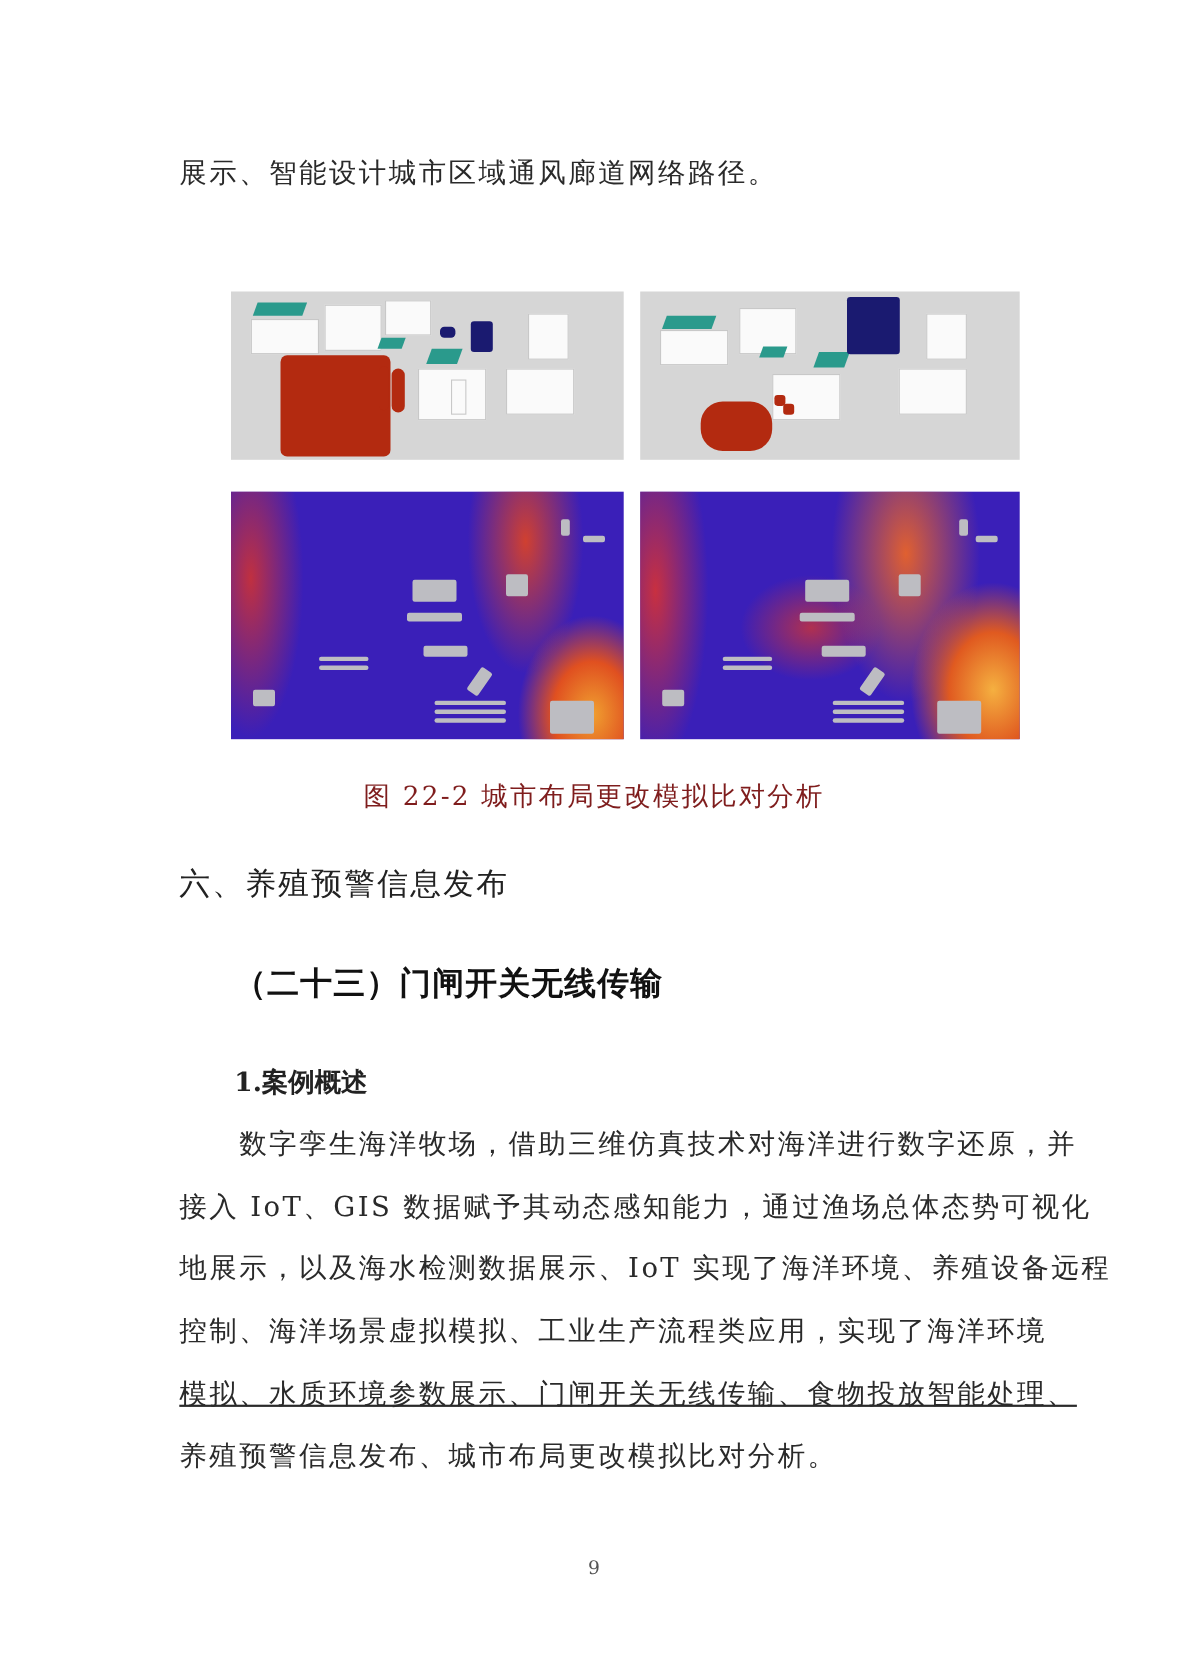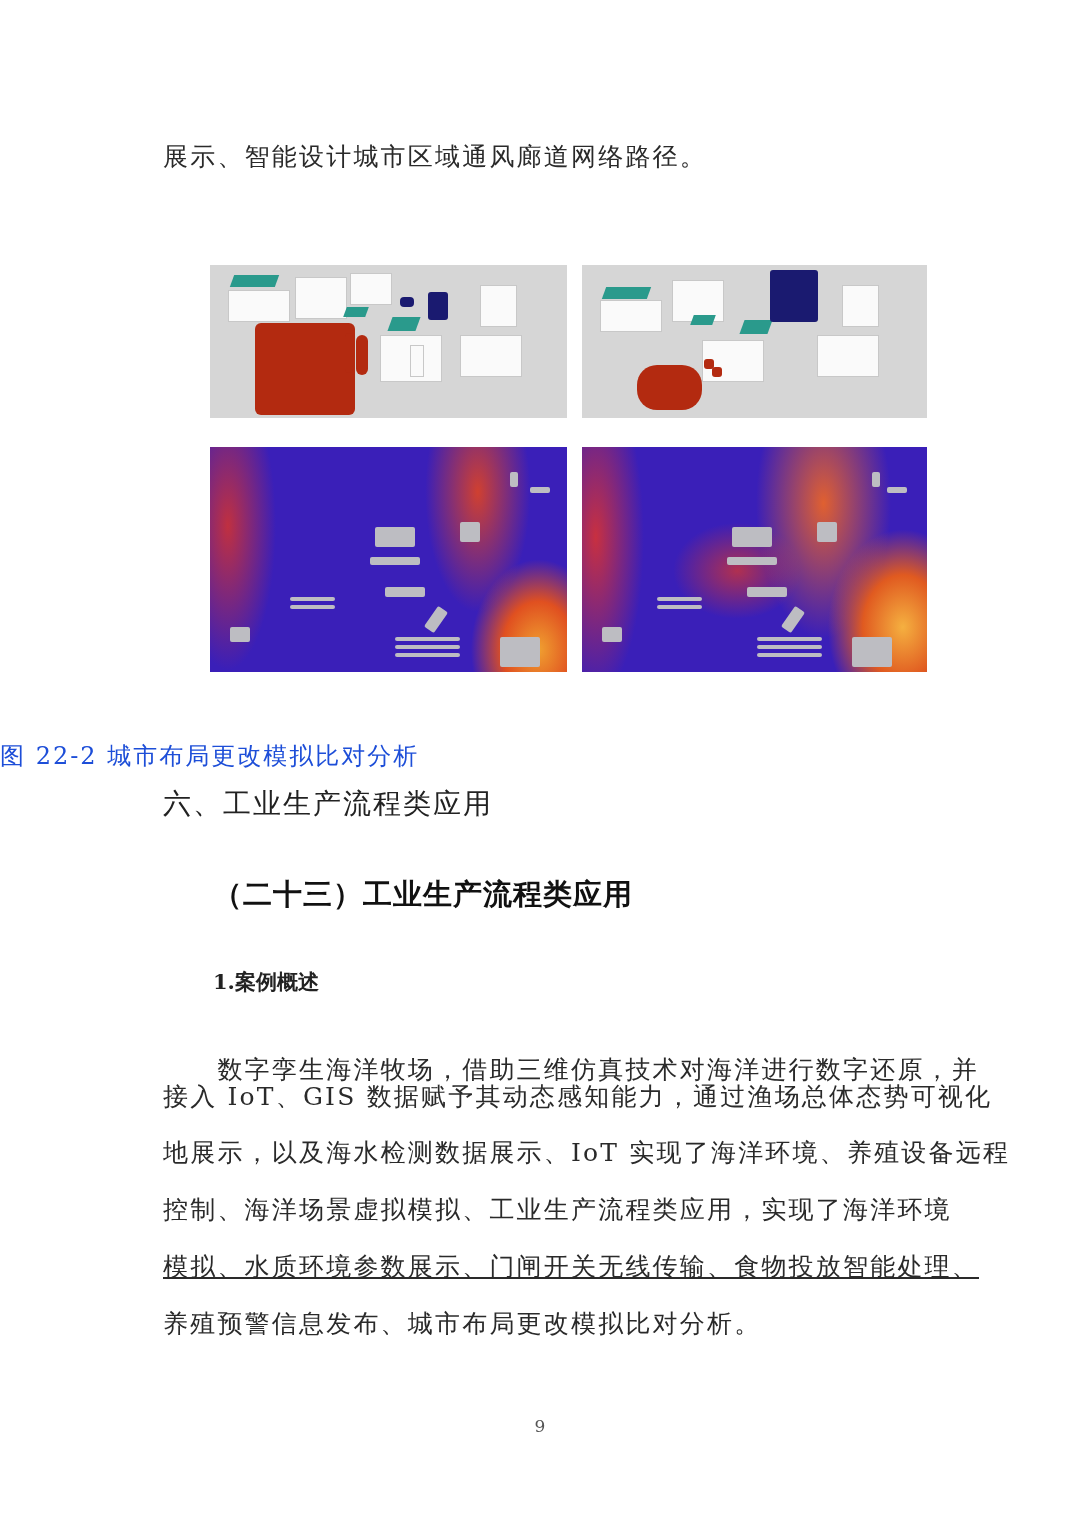--- a/index.html
+++ b/index.html
@@ -30,33 +30,33 @@
       radial-gradient(ellipse 90px 180px at 70% 25%, #e06030 0%, rgba(180,30,70,0) 75%),
       radial-gradient(ellipse 80px 60px at 45% 55%, #b03050 0%, rgba(180,30,70,0) 80%),
       #3a1fb8;
   }
   .bld { position: absolute; background: #bdbdc2; border-radius: 2px; }
   .wb { position: absolute; background: #fafafa; border: 1px solid #c8c8c8; }
   .red { position: absolute; background: #b32a10; border-radius: 6px; }
   .navy { position: absolute; background: #1a1a70; }
   .teal { position: absolute; background: #2a9a8c; }
   .caption {
-    position: absolute; top: 708px; left: 0; width: 1080px; text-align: left;
-    font-size: 24px; letter-spacing: 2px; color: #1d4ed8; margin-top: 32px;
+    position: absolute; top: 708px; left: 0; width: 1080px; text-align: center;
+    font-size: 24px; letter-spacing: 2px; color: #7f1d1d;
   }
   .h-section {
     position: absolute; top: 785px; left: 163px; font-family: "DejaVu Sans", "Liberation Sans", sans-serif;
     font-size: 28px; letter-spacing: 2px; color: #222;
   }
   .h-sub {
     position: absolute; top: 875px; left: 213px; font-family: "DejaVu Sans", "Liberation Sans", sans-serif;
     font-size: 29px; font-weight: bold; letter-spacing: 1px; color: #111;
   }
   .h-item {
-    position: absolute; top: 968px; left: 213px; font-size: 21px; font-weight: bold; color: #222;
+    position: absolute; top: 968px; left: 213px; font-size: 24px; font-weight: bold; color: #222;
   }
   .page-num {
     position: absolute; top: 1416px; left: 0; width: 1080px; text-align: center;
     font-size: 17px; color: #555;
   }
 </style>
 </head>
 <body>
 
 <div>
@@ -125,25 +125,25 @@
     <div class="bld" style="left:75px; top:150px; width:45px; height:4px;"></div>
     <div class="bld" style="left:75px; top:158px; width:45px; height:4px;"></div>
     <div class="bld" style="left:20px; top:180px; width:20px; height:15px;"></div>
     <div class="bld" style="left:290px; top:25px; width:8px; height:15px;"></div>
     <div class="bld" style="left:305px; top:40px; width:20px; height:6px;"></div>
     <div class="bld" style="left:205px; top:160px; width:12px; height:25px; transform:rotate(35deg);"></div>
   </div>
 
   <div class="caption">图  22-2  城市布局更改模拟比对分析</div>
 
-  <div class="h-section">六、工业生产流程类应用</div>
-  <div class="h-sub">（二十三）工业生产流程类应用</div>
+  <div class="h-section">六、养殖预警信息发布</div>
+  <div class="h-sub">（二十三）门闸开关无线传输</div>
   <div class="h-item">1.案例概述</div>
 
-  <div class="text-line" style="top:1055px;">　　数字孪生海洋牧场，借助三维仿真技术对海洋进行数字还原，并</div>
+  <div class="text-line" style="top:1025px;">　　数字孪生海洋牧场，借助三维仿真技术对海洋进行数字还原，并</div>
   <div class="text-line" style="top:1082px;">接入 IoT、GIS 数据赋予其动态感知能力，通过渔场总体态势可视化</div>
   <div class="text-line" style="top:1138px;">地展示，以及海水检测数据展示、IoT 实现了海洋环境、养殖设备远程</div>
   <div class="text-line" style="top:1195px;">控制、海洋场景虚拟模拟、工业生产流程类应用，实现了海洋环境</div>
   <div class="text-line" style="top:1252px;text-decoration:underline;">模拟、水质环境参数展示、门闸开关无线传输、食物投放智能处理、</div>
   <div class="text-line" style="top:1309px;">养殖预警信息发布、城市布局更改模拟比对分析。</div>
 
   <div class="page-num">9</div>
 </div>
 
 </body></html>

